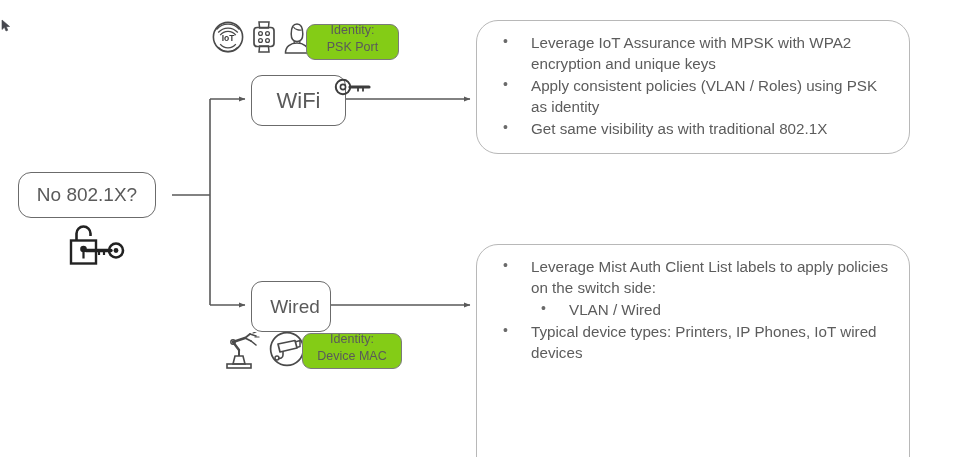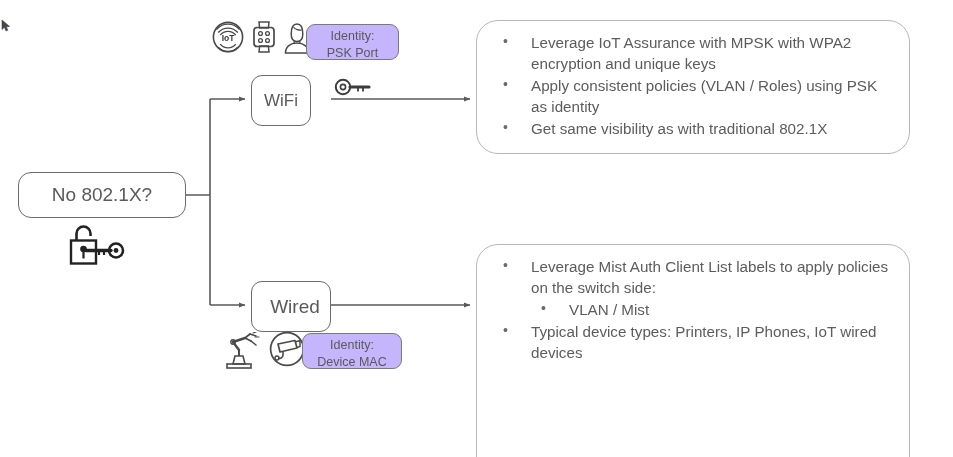--- a/index.html
+++ b/index.html
@@ -27,51 +27,51 @@
     border-radius: 12px;
     background: #ffffff;
     color: #5a5a5a;
     display: flex;
     align-items: center;
     justify-content: center;
     text-align: center;
     line-height: 1.15;
   }
   #node-root {
-    left: 18px; top: 172px; width: 168px; height: 46px;
+    left: 18px; top: 172px; width: 138px; height: 46px;
     font-size: 19px;
     border-radius: 13px;
   }
   #node-wifi {
-    left: 251px; top: 75px; width: 60px; height: 51px;
-    font-size: 17px;
+    left: 251px; top: 75px; width: 95px; height: 51px;
+    font-size: 22px;
     border-radius: 11px;
   }
   #node-wired {
     left: 251px; top: 281px; width: 80px; height: 51px;
     font-size: 19px;
     border-radius: 11px;
     padding-left: 8px;
   }
 
   
   .tag {
     position: absolute;
     box-sizing: border-box;
     border: 1.2px solid #7a7a7a;
     border-radius: 9px;
-    background: #c4b5fd;
+    background: #84cc16;
     color: #5a5a5a;
     font-size: 12.5px;
     line-height: 1.35;
     text-align: center;
     display: flex;
     flex-direction: column;
     align-items: center;
-    justify-content: space-between;
+    justify-content: flex-end;
     padding: 3px 8px;
   }
   #tag-wifi  { left: 306px; top: 24px;  width: 93px; height: 36px; }
   #tag-wired { left: 302px; top: 333px; width: 100px; height: 36px; }
 
   
   .panel {
     position: absolute;
     box-sizing: border-box;
     border: 1.2px solid #b8b8b8;
@@ -239,18 +239,18 @@
     <ul>
       <li>Leverage IoT Assurance with MPSK with WPA2 encryption and unique keys</li>
       <li>Apply consistent policies (VLAN / Roles) using PSK as identity</li>
       <li>Get same visibility as with traditional 802.1X</li>
     </ul>
   </div>
 
   <div class="panel" id="panel-wired">
     <ul>
       <li>Leverage Mist Auth Client List labels to apply policies on the switch side:</li>
-      <li class="sub">VLAN / Mist</li>
+      <li class="sub">VLAN / Wired</li>
       <li>Typical device types: Printers, IP Phones, IoT wired devices</li>
     </ul>
   </div>
 
 </div>
 
 </body></html>

